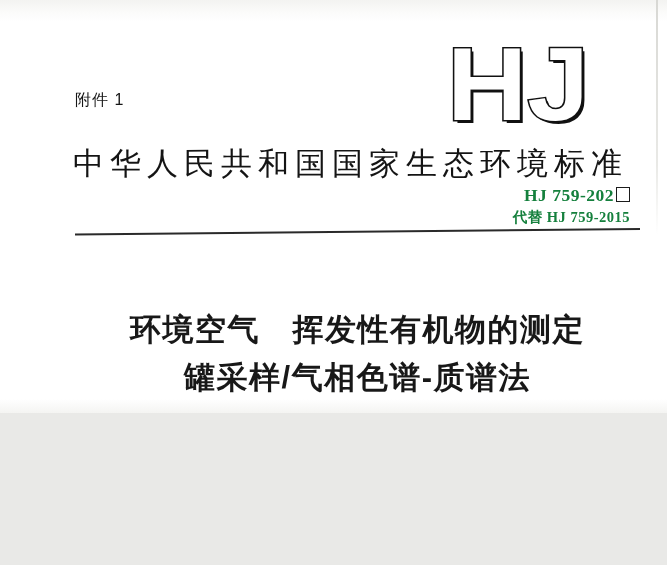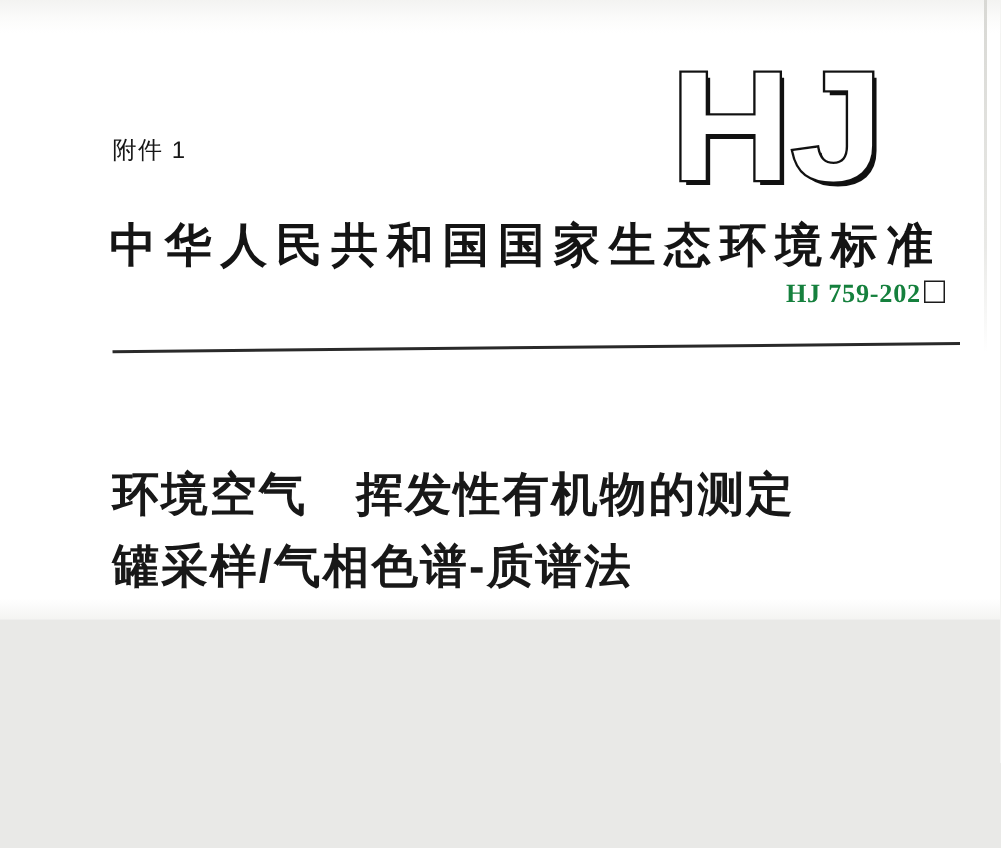--- a/index.html
+++ b/index.html
@@ -58,21 +58,21 @@
     width: 150px;
     height: 100px;
   }
 
   .org-title {
     position: absolute;
     left: 73px;
     top: 143px;
     width: 572px;
     font-family: "Liberation Serif", serif;
-    font-weight: 700;
+    font-weight: 400;
     font-size: 31px;
     letter-spacing: 6px;
     white-space: nowrap;
     color: #141414;
   }
 
   .std-number-block {
     position: absolute;
     right: 37px;
     top: 186px;
@@ -109,20 +109,21 @@
     height: 2px;
     background: #2a2a2a;
     transform: rotate(-0.55deg);
     transform-origin: 100% 50%;
   }
 
   .center-col {
     position: absolute;
     left: 75px;
     width: 565px;
+    text-align: center;
   }
   .title-cn {
     font-family: "Liberation Sans", sans-serif;
     font-weight: 700;
     font-size: 31px;
     letter-spacing: 1.5px;
     color: #181818;
     white-space: nowrap;
   }
   .title-cn.line1 { top: 309px; }
@@ -170,20 +171,21 @@
 
   <svg class="hj-logo" viewBox="0 0 150 100" aria-hidden="true">
     <text x="4" y="95" font-family="Liberation Sans, sans-serif" font-weight="bold" font-size="104" textLength="142" lengthAdjust="spacingAndGlyphs" fill="#111111">HJ</text>
     <text x="1" y="92" font-family="Liberation Sans, sans-serif" font-weight="bold" font-size="104" textLength="142" lengthAdjust="spacingAndGlyphs" fill="#ffffff" stroke="#111111" stroke-width="3" paint-order="stroke">HJ</text>
   </svg>
 
   <div class="org-title">中华人民共和国国家生态环境标准</div>
 
   <div class="std-number-block">
     <div class="std-number"><span>HJ 759-202</span><span class="year-box"></span></div>
+    <div class="replaces">代替 HJ 759-2015</div>
   </div>
 
   <div class="header-rule"></div>
 
   <div class="center-col title-cn line1">环境空气　挥发性有机物的测定</div>
 
   <div class="center-col title-cn line2">罐采样/气相色谱-质谱法</div>
 
 
 

